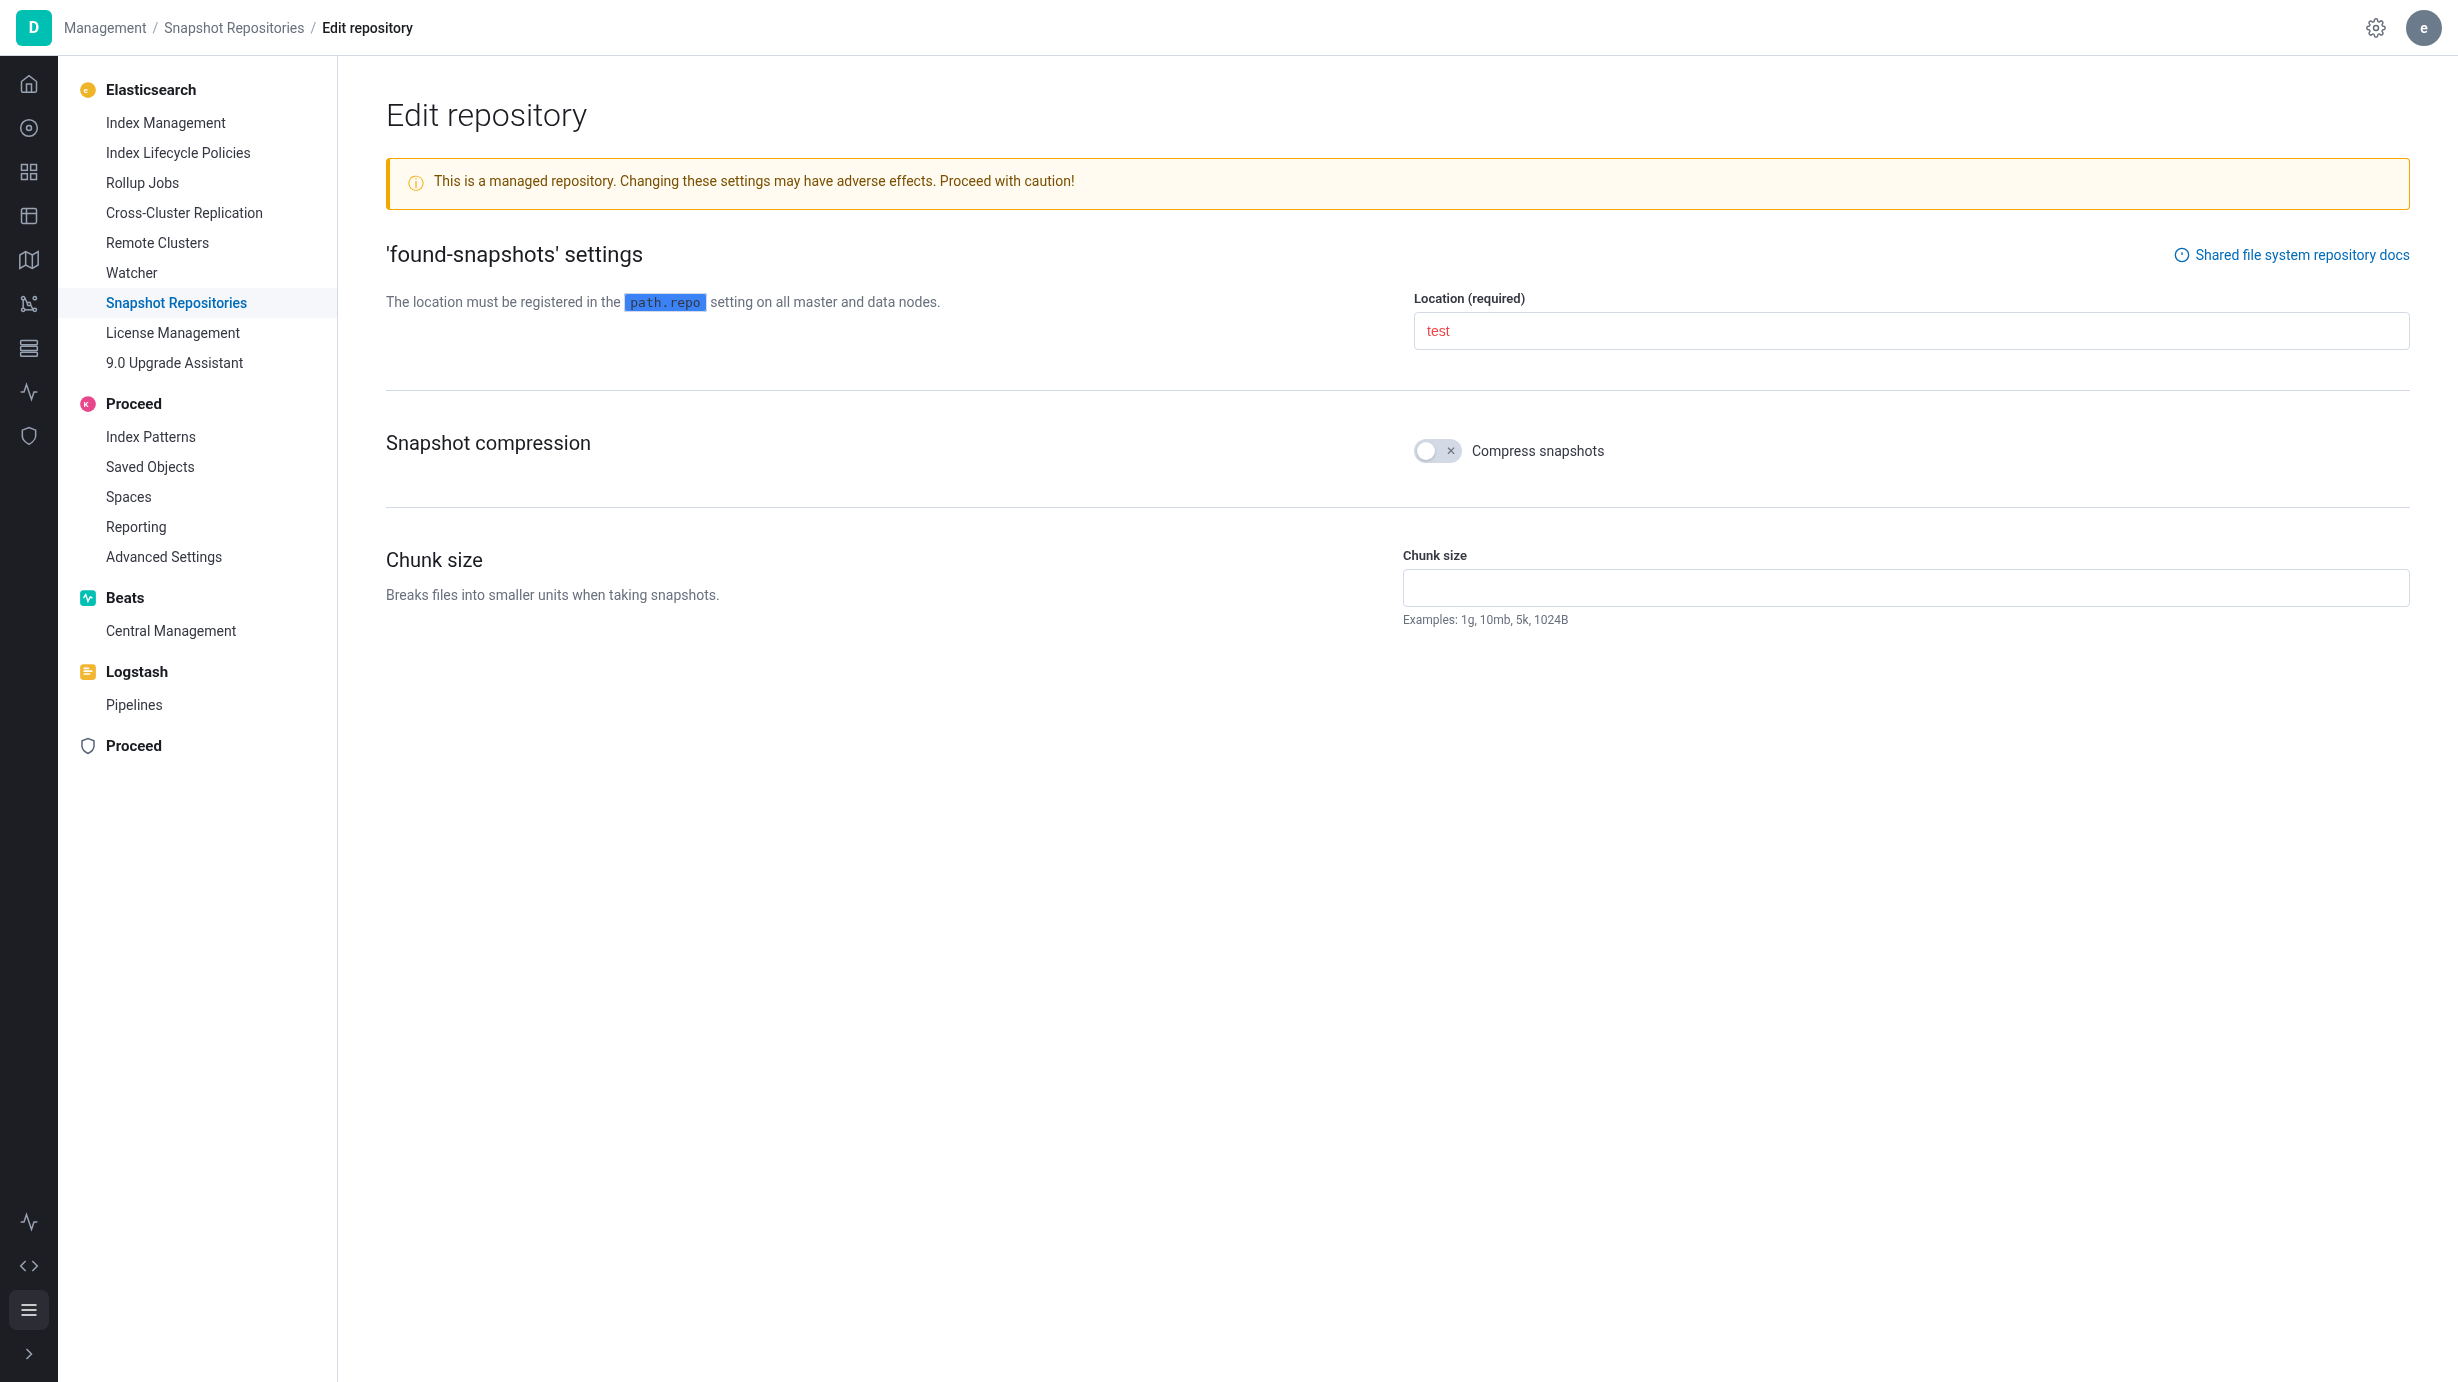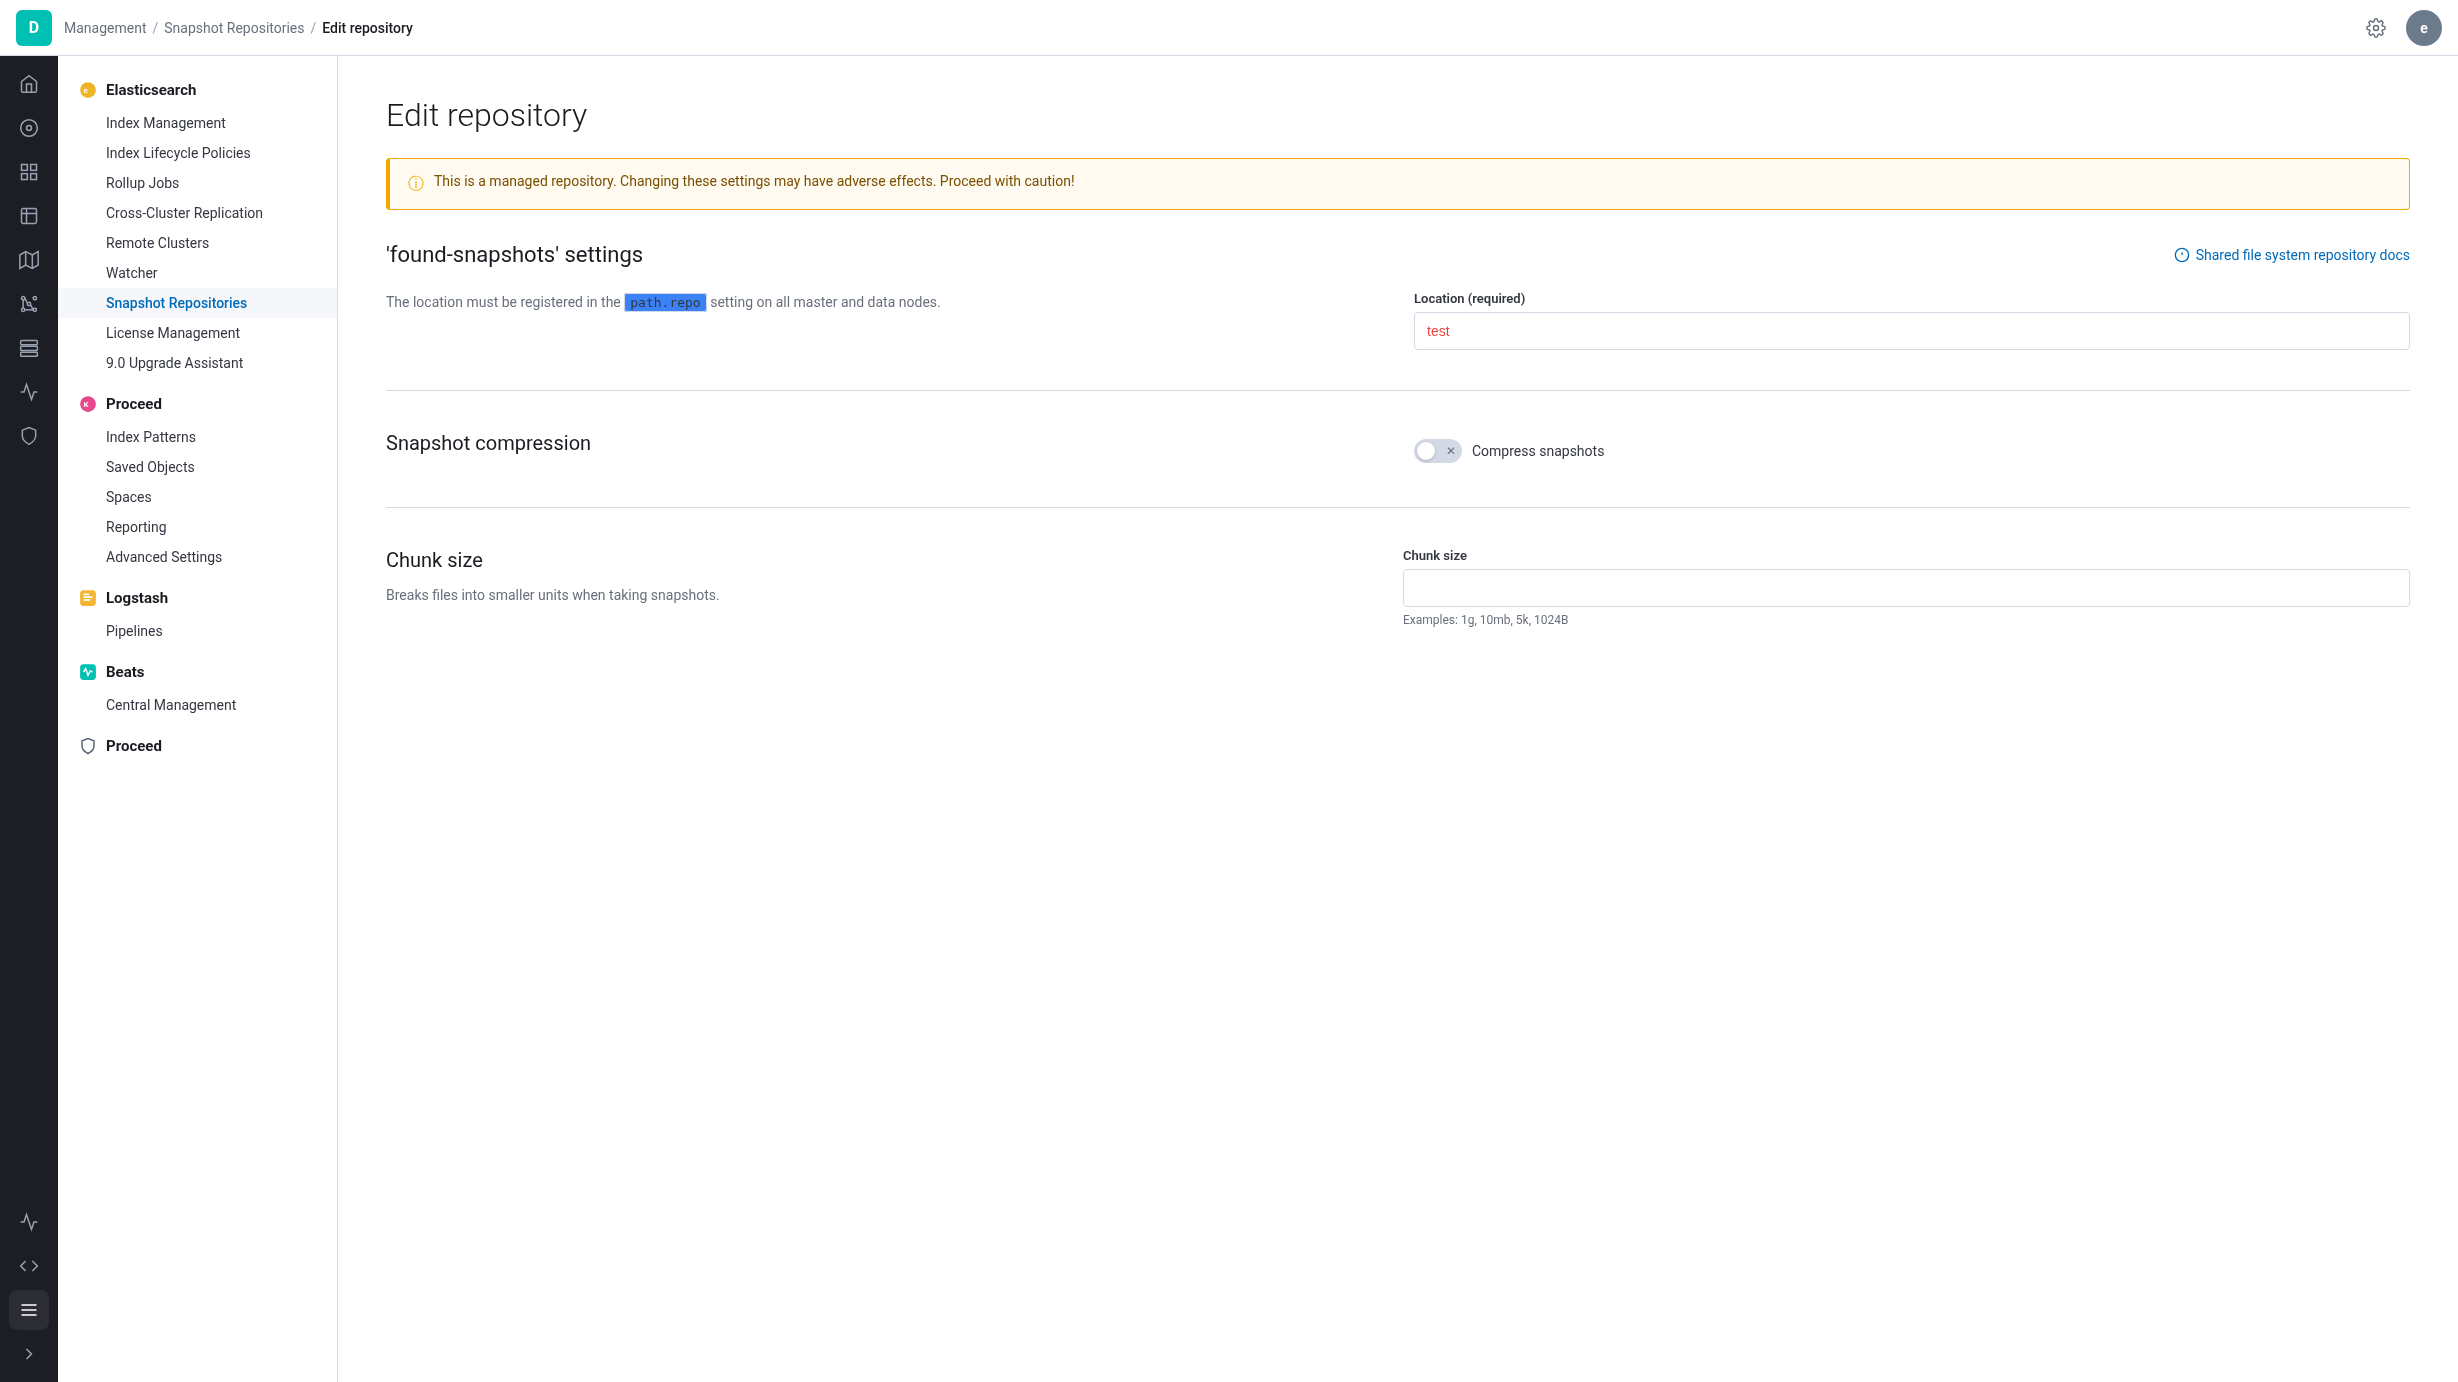--- a/index.html
+++ b/index.html
@@ -430,42 +430,42 @@
       <a class="sidebar-item">Saved Objects</a>
       <a class="sidebar-item">Spaces</a>
       <a class="sidebar-item">Reporting</a>
       <a class="sidebar-item">Advanced Settings</a>
     </div>
 
     <div class="sidebar-section">
       <div class="sidebar-section-header">
         <div class="sidebar-section-icon">
           <svg width="18" height="18" viewBox="0 0 32 32">
+              <rect x="2" y="2" width="28" height="28" rx="6" fill="#00bfb3"></rect>
+              <polyline points="8,16 12,10 16,22 20,14 24,16" fill="none" stroke="#fff" stroke-width="2.5"></polyline>
+            </svg>
+        </div>
+        <span>Beats</span>
+      </div>
+      <a class="sidebar-item">Central Management</a>
+    </div>
+
+    <div class="sidebar-section">
+      <div class="sidebar-section-header">
+        <div class="sidebar-section-icon">
+          <svg width="18" height="18" viewBox="0 0 32 32">
               <rect x="2" y="2" width="28" height="28" rx="6" fill="#f2b632"></rect>
               <rect x="8" y="13" width="16" height="3" rx="1" fill="#fff"></rect>
               <rect x="8" y="8" width="10" height="3" rx="1" fill="#fff"></rect>
               <rect x="8" y="18" width="12" height="3" rx="1" fill="#fff"></rect>
             </svg>
         </div>
         <span>Logstash</span>
       </div>
       <a class="sidebar-item">Pipelines</a>
-    </div>
-
-    <div class="sidebar-section">
-      <div class="sidebar-section-header">
-        <div class="sidebar-section-icon">
-          <svg width="18" height="18" viewBox="0 0 32 32">
-              <rect x="2" y="2" width="28" height="28" rx="6" fill="#00bfb3"></rect>
-              <polyline points="8,16 12,10 16,22 20,14 24,16" fill="none" stroke="#fff" stroke-width="2.5"></polyline>
-            </svg>
-        </div>
-        <span>Beats</span>
-      </div>
-      <a class="sidebar-item">Central Management</a>
     </div>
 
     <div class="sidebar-section">
       <div class="sidebar-section-header">
         <div class="sidebar-section-icon">
           <svg width="18" height="18" viewBox="0 0 24 24" fill="none" stroke="#5a6478" stroke-width="2">
               <path d="M12 22s8-4 8-10V5l-8-3-8 3v7c0 6 8 10 8 10z"></path>
             </svg>
         </div>
         <span>Proceed</span>

